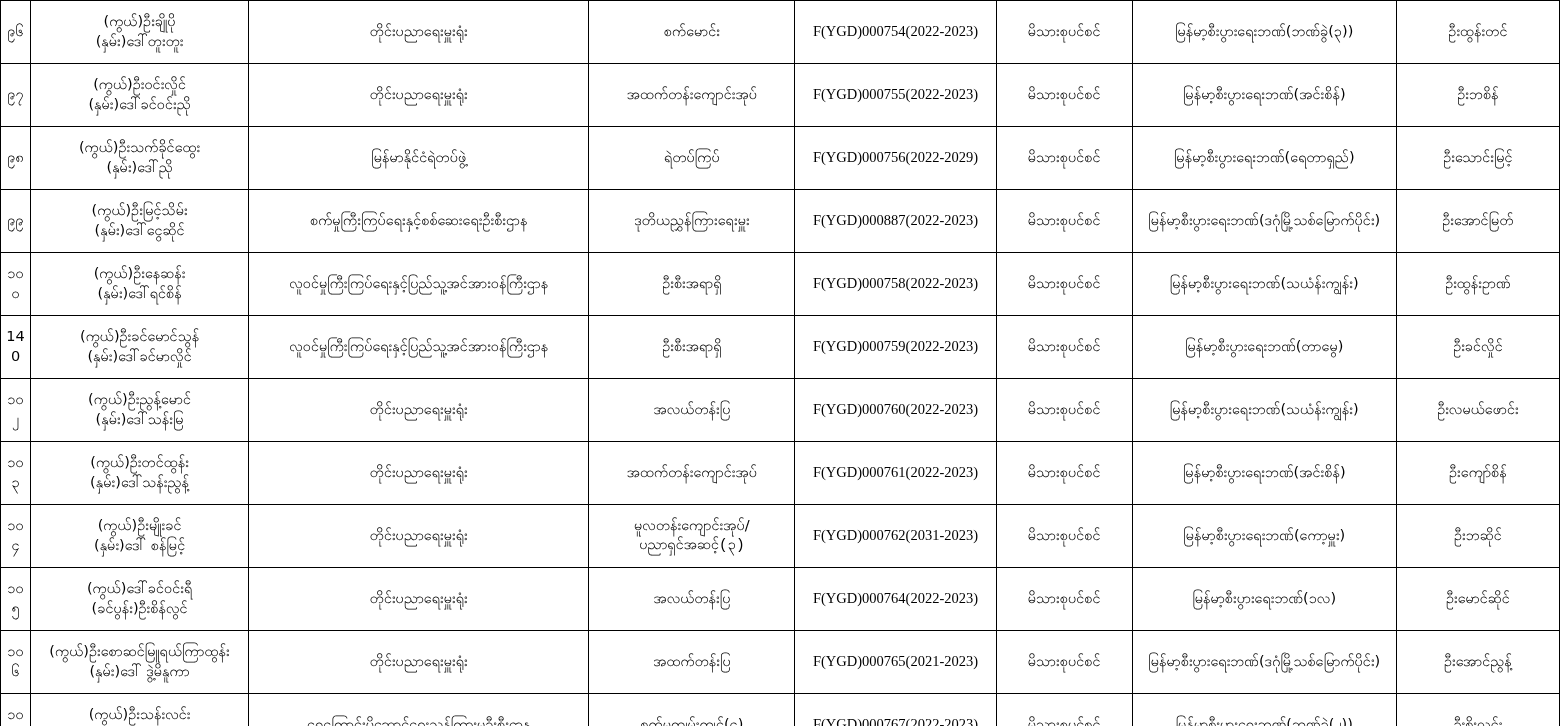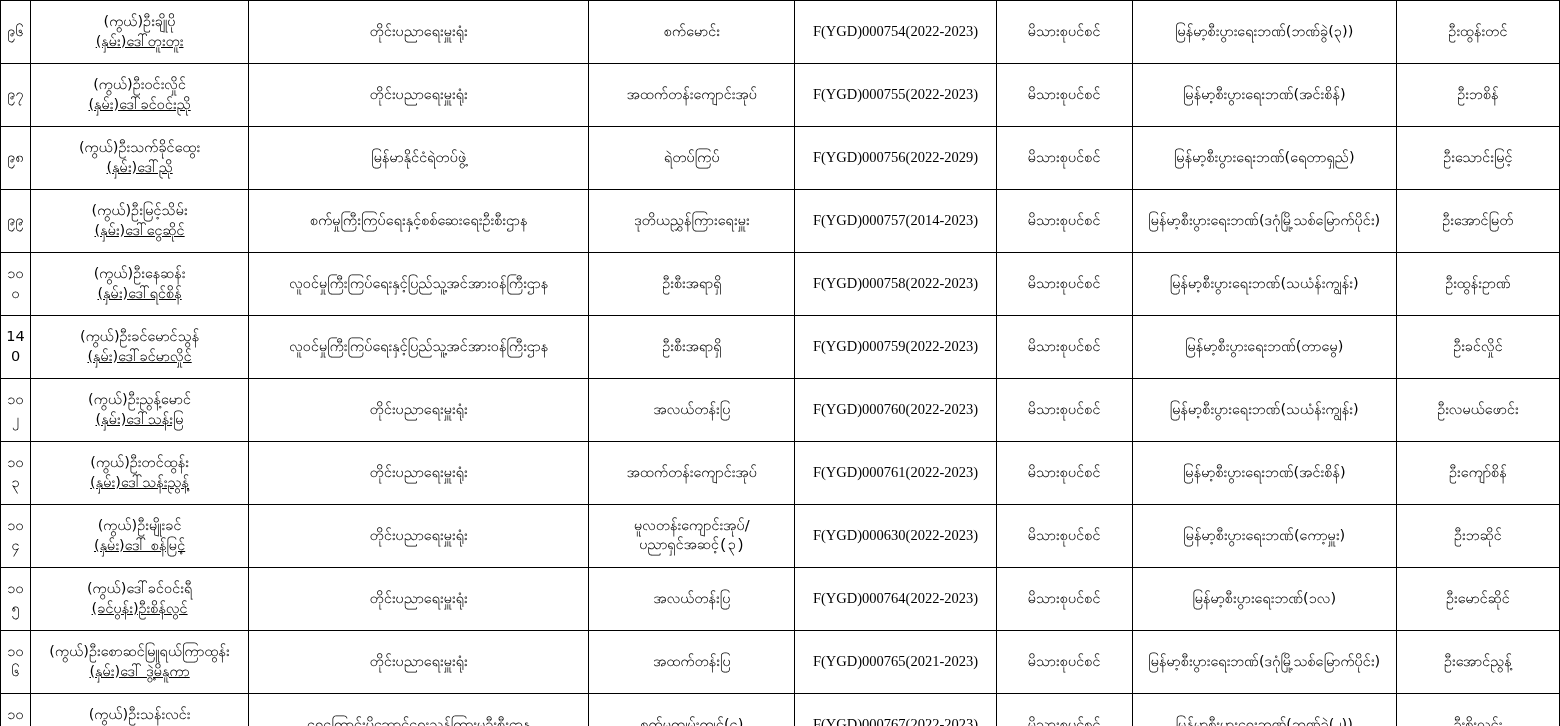--- a/index.html
+++ b/index.html
@@ -44,21 +44,21 @@
     padding-left: 1px;
     padding-right: 1px;
   }
   td.col-name {
     text-align: left;
     padding-left: 4px;
     line-height: 1.25;
     border-radius: 8px;
   }
   td.col-name .nm-line1 { display: block; }
-  td.col-name .nm-line2 { display: block; text-decoration: underline; }
+  td.col-name .nm-line2 { display: block; }
   td.col-code {
     font-family: Liberation Serif, serif;
     font-size: 14px;
     letter-spacing: 0;
   }
   td.col-party {
     border-left: 1px dashed #555555;
   }
   td.col-rank .rk-l1 { display: block; }
   td.col-rank .rk-l2 { display: block; font-family: Liberation Mono, monospace; }
@@ -131,21 +131,21 @@
       <tr class="row-h">
         <td class="col-no">၉၉</td>
         <td class="col-name">
           <span class="nm-line1">(ကွယ်)ဦးမြင့်သိမ်း</span>
           <span class="nm-line2">(နှမ်း)ဒေါ်ငွေဆိုင်</span>
         </td>
         <td class="col-dept">စက်မှုကြီးကြပ်ရေးနှင့်စစ်ဆေးရေးဦးစီးဌာန</td>
         <td class="col-rank">
           <span class="rk-l1">ဒုတိယညွှန်ကြားရေးမှူး</span>
         </td>
-        <td class="col-code">F(YGD)000757(2014-2023)</td>
+        <td class="col-code">F(YGD)000887(2022-2023)</td>
         <td class="col-type">မိသားစုပင်စင်</td>
         <td class="col-party">မြန်မာ့စီးပွားရေးဘဏ်(ဒဂုံမြို့သစ်မြောက်ပိုင်း)</td>
         <td class="col-rep">ဦးအောင်မြတ်</td>
       </tr>
       <tr class="row-h">
         <td class="col-no">၁၀၀</td>
         <td class="col-name">
           <span class="nm-line1">(ကွယ်)ဦးနေဆန်း</span>
           <span class="nm-line2">(နှမ်း)ဒေါ်ရင်စိန်</span>
         </td>
@@ -207,21 +207,21 @@
         <td class="col-no">၁၀၄</td>
         <td class="col-name">
           <span class="nm-line1">(ကွယ်)ဦးမျိုးခင်</span>
           <span class="nm-line2">(နှမ်း)ဒေါ် စန်မြင့်</span>
         </td>
         <td class="col-dept">တိုင်းပညာရေးမှူးရုံး</td>
         <td class="col-rank">
           <span class="rk-l1">မူလတန်းကျောင်းအုပ်/</span>
           <span class="rk-l2">ပညာရှင်အဆင့်(၃)</span>
         </td>
-        <td class="col-code">F(YGD)000630(2022-2023)</td>
+        <td class="col-code">F(YGD)000762(2031-2023)</td>
         <td class="col-type">မိသားစုပင်စင်</td>
         <td class="col-party">မြန်မာ့စီးပွားရေးဘဏ်(ကော့မှူး)</td>
         <td class="col-rep">ဦးဘဆိုင်</td>
       </tr>
       <tr class="row-h">
         <td class="col-no">၁၀၅</td>
         <td class="col-name">
           <span class="nm-line1">(ကွယ်)ဒေါ်ခင်ဝင်းရီ</span>
           <span class="nm-line2">(ခင်ပွန်း)ဦးစိန်လွင်</span>
         </td>

